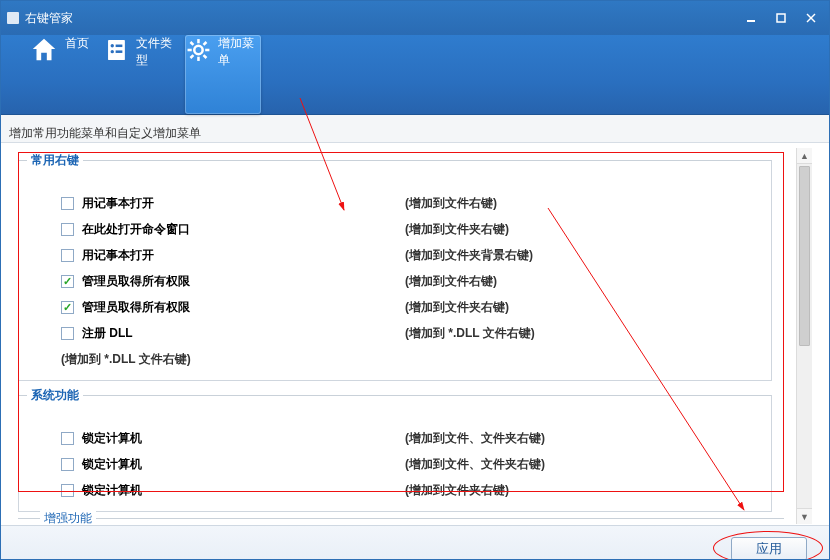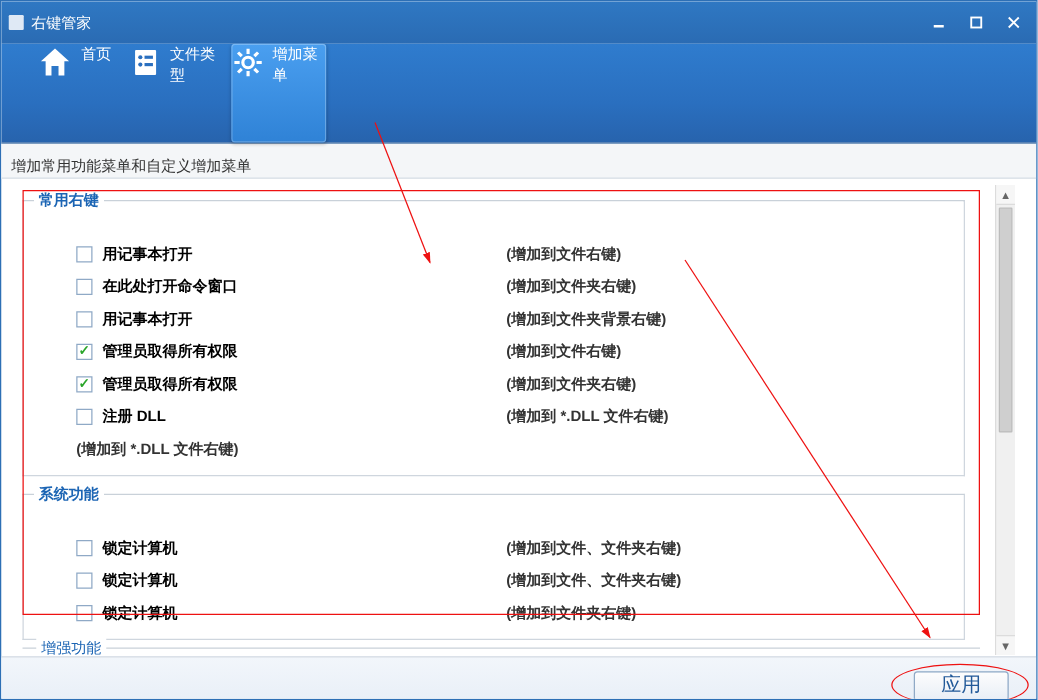--- a/index.html
+++ b/index.html
@@ -165,21 +165,21 @@
     position: relative;
   }
   .applybtn {
     min-width: 76px;
     height: 24px;
     background: linear-gradient(#fdfdfd,#e8eef6);
     border: 1px solid #8fa9c6;
     border-radius: 3px;
     color: #235a99;
     display: flex; align-items:center; justify-content:center;
-    font-size: 16px;
+    font-size: 13px;
     padding: 0 14px;
   }
   .red-ellipse {
     position: absolute;
     right: 6px;
     bottom: 6px;
     width: 110px; height: 34px;
     border: 1px solid #e11;
     border-radius: 50%;
     pointer-events: none;
@@ -188,21 +188,21 @@
   .anno { position: absolute; inset: 0; pointer-events: none; }
   
   .legend-only {
     position: relative;
     margin: 2px 28px 0 6px;
     border-top: 1px solid #c9d1d9;
     height: 14px;
   }
   .legend-only span {
     position: absolute;
-    top: -9px; left: 11px;
+    top: -9px; left: 22px;
     background: #fff;
     color: #1c65b4;
     padding: 0 4px;
   }
 </style>
 </head>
 <body>
 
 <div class="titlebar">
   <div class="app-icon"></div>

